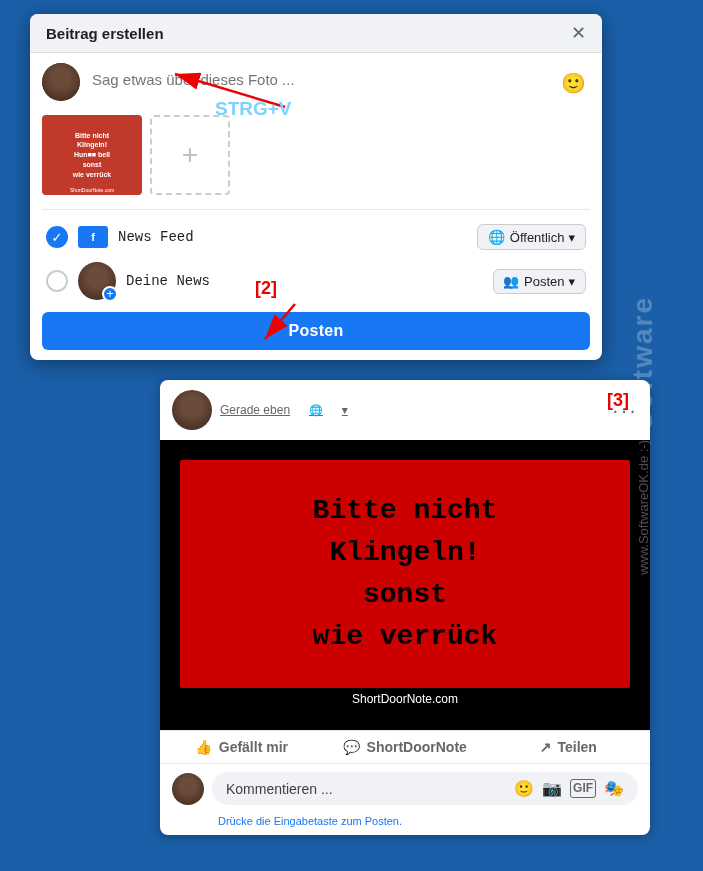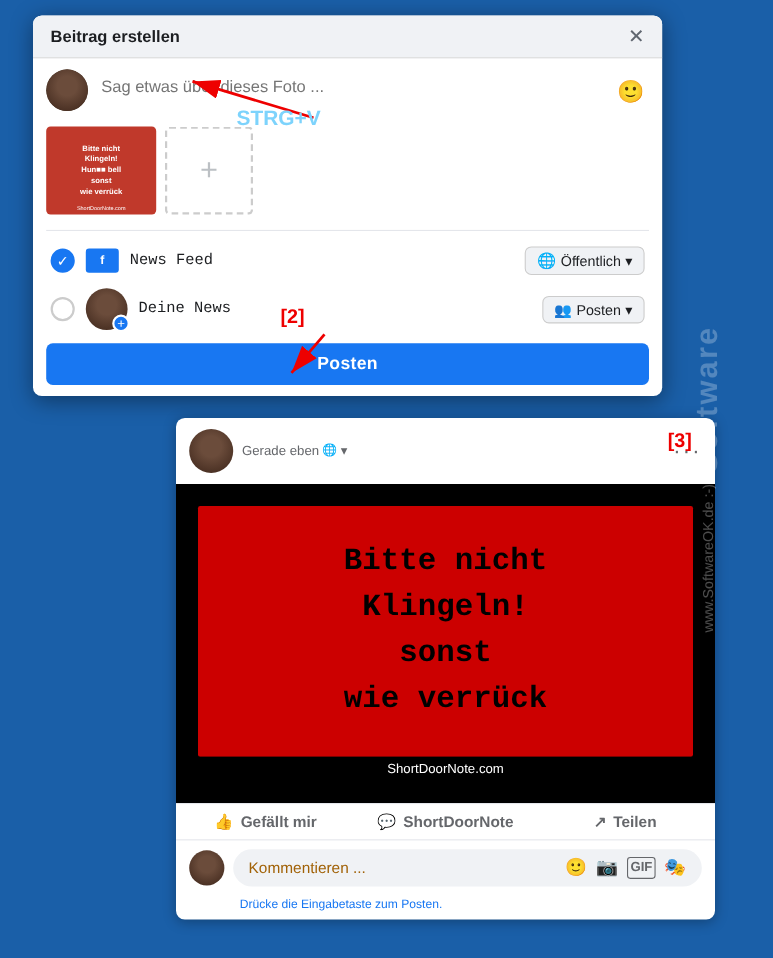--- a/index.html
+++ b/index.html
@@ -312,21 +312,23 @@
       flex-shrink: 0;
     }
     .post-meta {
       display: flex;
       flex-direction: column;
     }
     .post-time {
       font-size: 12px;
       color: #65676b;
       display: flex;
-      gap: 3px;
+      align-items: center;
+      gap: 19px;
+      text-decoration: underline;
     }
     .post-time .globe-small {
       font-size: 11px;
     }
     .post-more {
       color: #65676b;
       font-size: 20px;
       cursor: pointer;
       letter-spacing: 2px;
       line-height: 1;
@@ -403,21 +405,21 @@
       flex: 1;
       background: #f0f2f5;
       border-radius: 20px;
       padding: 7px 14px;
       display: flex;
       align-items: center;
       justify-content: space-between;
     }
     .comment-placeholder {
       font-size: 14px;
-      color: #a16207;
+      color: #404040;
     }
     .comment-icons {
       display: flex;
       gap: 8px;
       color: #f7b928;
     }
     .comment-icon {
       font-size: 16px;
       color: #65676b;
     }

